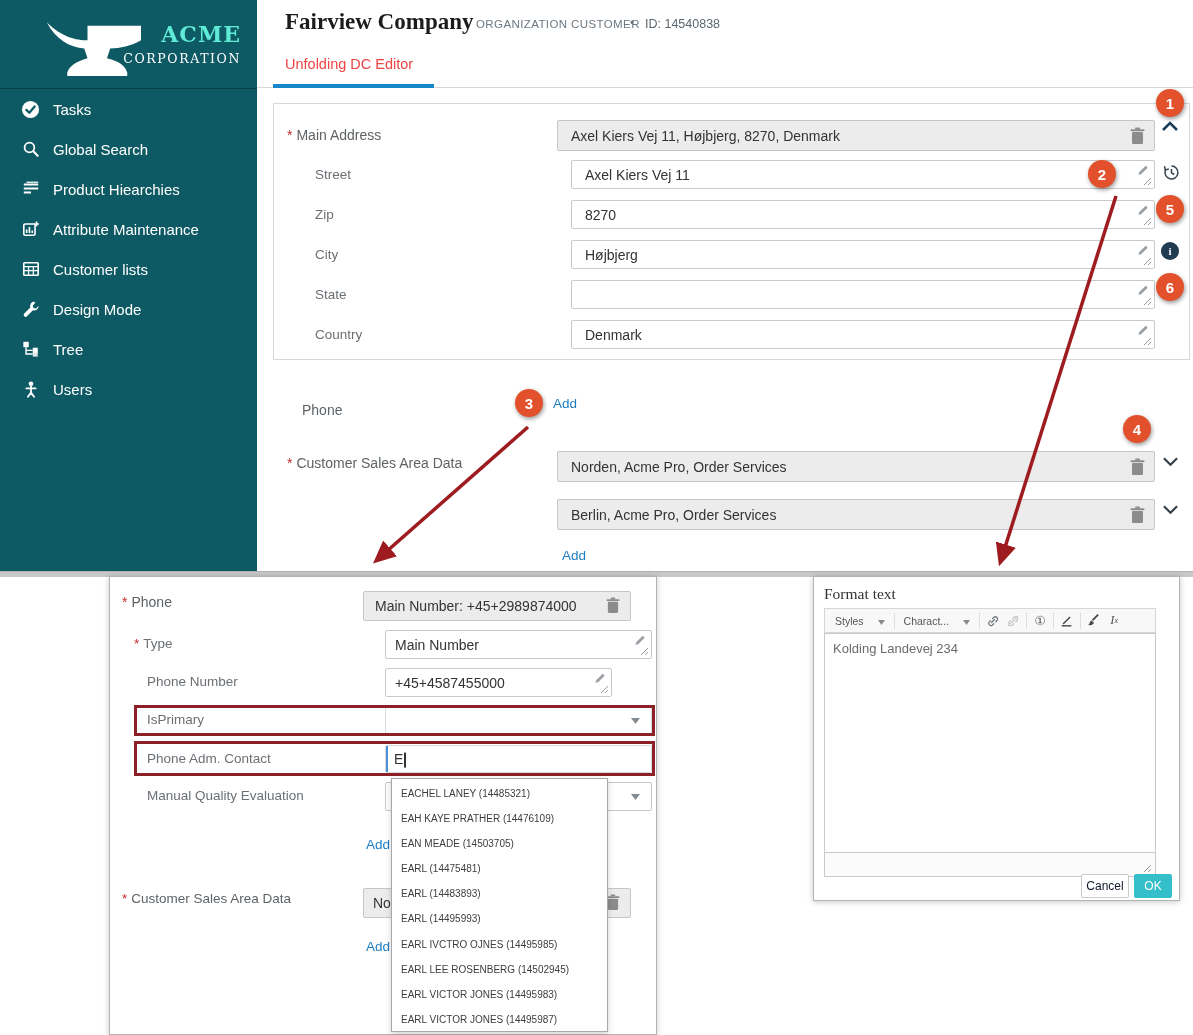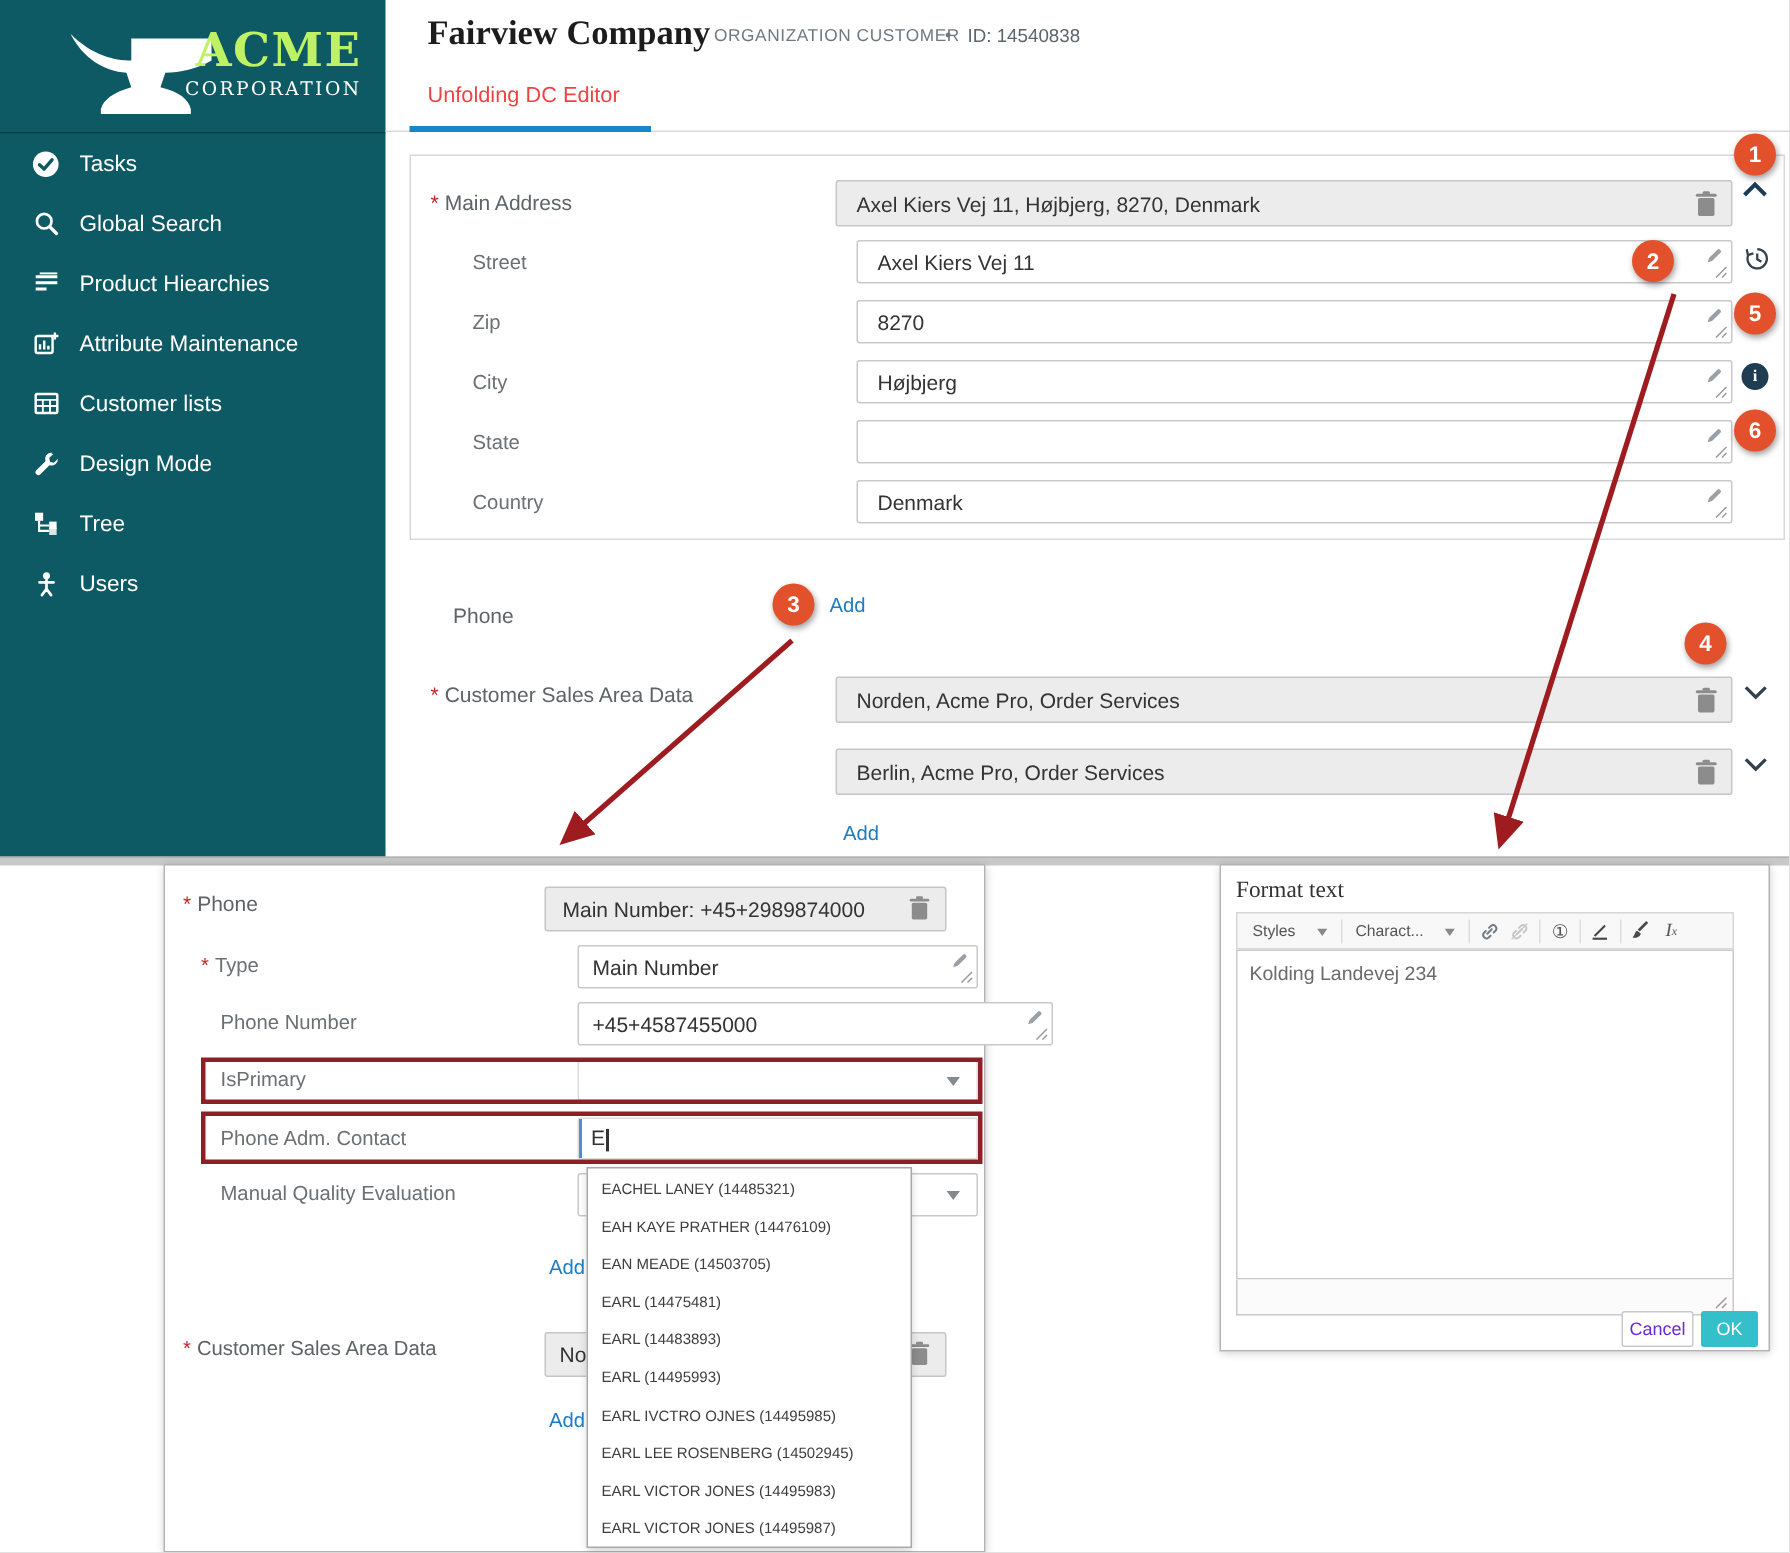--- a/index.html
+++ b/index.html
@@ -4,21 +4,21 @@
 <style>
   html,body{margin:0;padding:0;background:#ffffff;}
   .screen{position:relative;width:1193px;height:1035px;background:#fff;outline:1px solid #8a8a8a;
           font-family:"Liberation Sans",sans-serif;overflow:hidden;}
 
   
   .sidebar{position:absolute;left:0;top:0;width:257px;height:572px;background:#0e5a64;}
   .logo{position:relative;height:88px;border-bottom:1px solid rgba(0,0,0,.30);}
   .anvil{position:absolute;left:36px;top:16px;width:116px;height:60px;}
   .logo-text{position:absolute;right:16px;top:18px;text-align:right;}
-  .logo-main{font-family:"DejaVu Serif",serif;font-weight:bold;font-size:31px;line-height:32px;color:#bef264;letter-spacing:1px;}
+  .logo-main{font-family:"DejaVu Serif",serif;font-weight:bold;font-size:22px;line-height:32px;color:#5eead4;letter-spacing:1px;}
   .logo-sub{font-family:"DejaVu Serif",serif;font-size:12.5px;color:#fff;letter-spacing:1.6px;margin-top:1px;}
   .menu{position:absolute;top:89px;left:0;right:0;}
   .mitem{height:40px;display:flex;align-items:center;padding-left:21px;cursor:pointer;}
   .micon{width:19px;height:19px;margin-right:13px;display:flex;align-items:center;justify-content:center;flex:none;}
   .mlabel{color:#fff;font-size:15px;white-space:nowrap;}
 
   
   .page-title{position:absolute;left:285px;top:9px;font-family:"Liberation Serif",serif;font-size:23px;font-weight:600;color:#1c1c1c;}
   .meta-type{position:absolute;left:476px;top:18px;font-size:11.5px;color:#6d7880;letter-spacing:.4px;}
   .meta-dot{position:absolute;left:630px;top:16px;font-size:12px;color:#6d7880;}
@@ -64,21 +64,21 @@
   .fmt-title{position:absolute;font-family:"Liberation Serif",serif;font-size:15.5px;color:#333;}
   .toolbar{position:absolute;box-sizing:border-box;background:#f8f8f8;border:1px solid #d6d6d6;display:flex;align-items:center;padding:0 4px;}
   .tb-dd{display:flex;align-items:center;font-size:10.5px;color:#555;padding:0 6px;cursor:pointer;height:18px;}
   .tb-dd .ddtri{margin-left:14px;}
   .tb-sep{width:1px;height:16px;background:#ddd;margin:0 3px;}
   .tbtn{display:flex;align-items:center;justify-content:center;width:20px;height:18px;cursor:pointer;font-size:12px;color:#555;line-height:0;}
   .tb-text{font-size:12.5px;color:#555;line-height:normal;}
   .fmt-content{position:absolute;box-sizing:border-box;border:1px solid #c9c9c9;background:#fff;font-size:13px;color:#6b6b6b;padding:7px 8px;}
   .fmt-footer{position:absolute;box-sizing:border-box;border:1px solid #c9c9c9;border-top:none;background:#fbfbfb;}
   .btn{position:absolute;box-sizing:border-box;border-radius:2px;font-size:12px;display:flex;align-items:center;justify-content:center;cursor:pointer;}
-  .btn-cancel{background:#fff;border:1px solid #c9c9c9;color:#6d28d9;}
+  .btn-cancel{background:#fff;border:1px solid #c9c9c9;color:#0f172a;}
   .btn-ok{background:#35bfca;border:1px solid #35bfca;color:#fff;}
 </style>
 </head>
 <body>
 
 <div class="screen">
 
   <aside class="sidebar">
     <div class="logo">
       <svg class="anvil" viewBox="0 0 120 74">
@@ -322,21 +322,21 @@
       <span class="fval" style="left:9px;">Main Number</span>
       <span class="pencil"><svg viewBox="0 0 16 16" width="13" height="13">
             <path d="M3 13.4 L4.1 9.9 L11 3 a1.5 1.5 0 0 1 2.1 0 l.4.4 a1.5 1.5 0 0 1 0 2.1 L6.6 12.4 Z" fill="#9aa0a6"></path>
           </svg></span>
       <span class="rhandle"><svg width="9" height="9" viewBox="0 0 9 9">
             <path d="M8 1 L1 8 M8 5 L5 8" stroke="#9a9a9a" stroke-width="1"></path>
           </svg></span>
     </div>
 
     <div class="flabel flabel-sm" style="left:37px;top:97px;">Phone Number</div>
-    <div class="field" style="left:275px;top:91px;width:317px;height:29px;">
+    <div class="field" style="left:275px;top:91px;width:227px;height:29px;">
       <span class="fval" style="left:9px;">+45+4587455000</span>
       <span class="pencil"><svg viewBox="0 0 16 16" width="13" height="13">
             <path d="M3 13.4 L4.1 9.9 L11 3 a1.5 1.5 0 0 1 2.1 0 l.4.4 a1.5 1.5 0 0 1 0 2.1 L6.6 12.4 Z" fill="#9aa0a6"></path>
           </svg></span>
       <span class="rhandle"><svg width="9" height="9" viewBox="0 0 9 9">
             <path d="M8 1 L1 8 M8 5 L5 8" stroke="#9a9a9a" stroke-width="1"></path>
           </svg></span>
     </div>
 
     <div class="hlbox" style="left:24px;top:128px;width:521px;height:31px;"></div>

